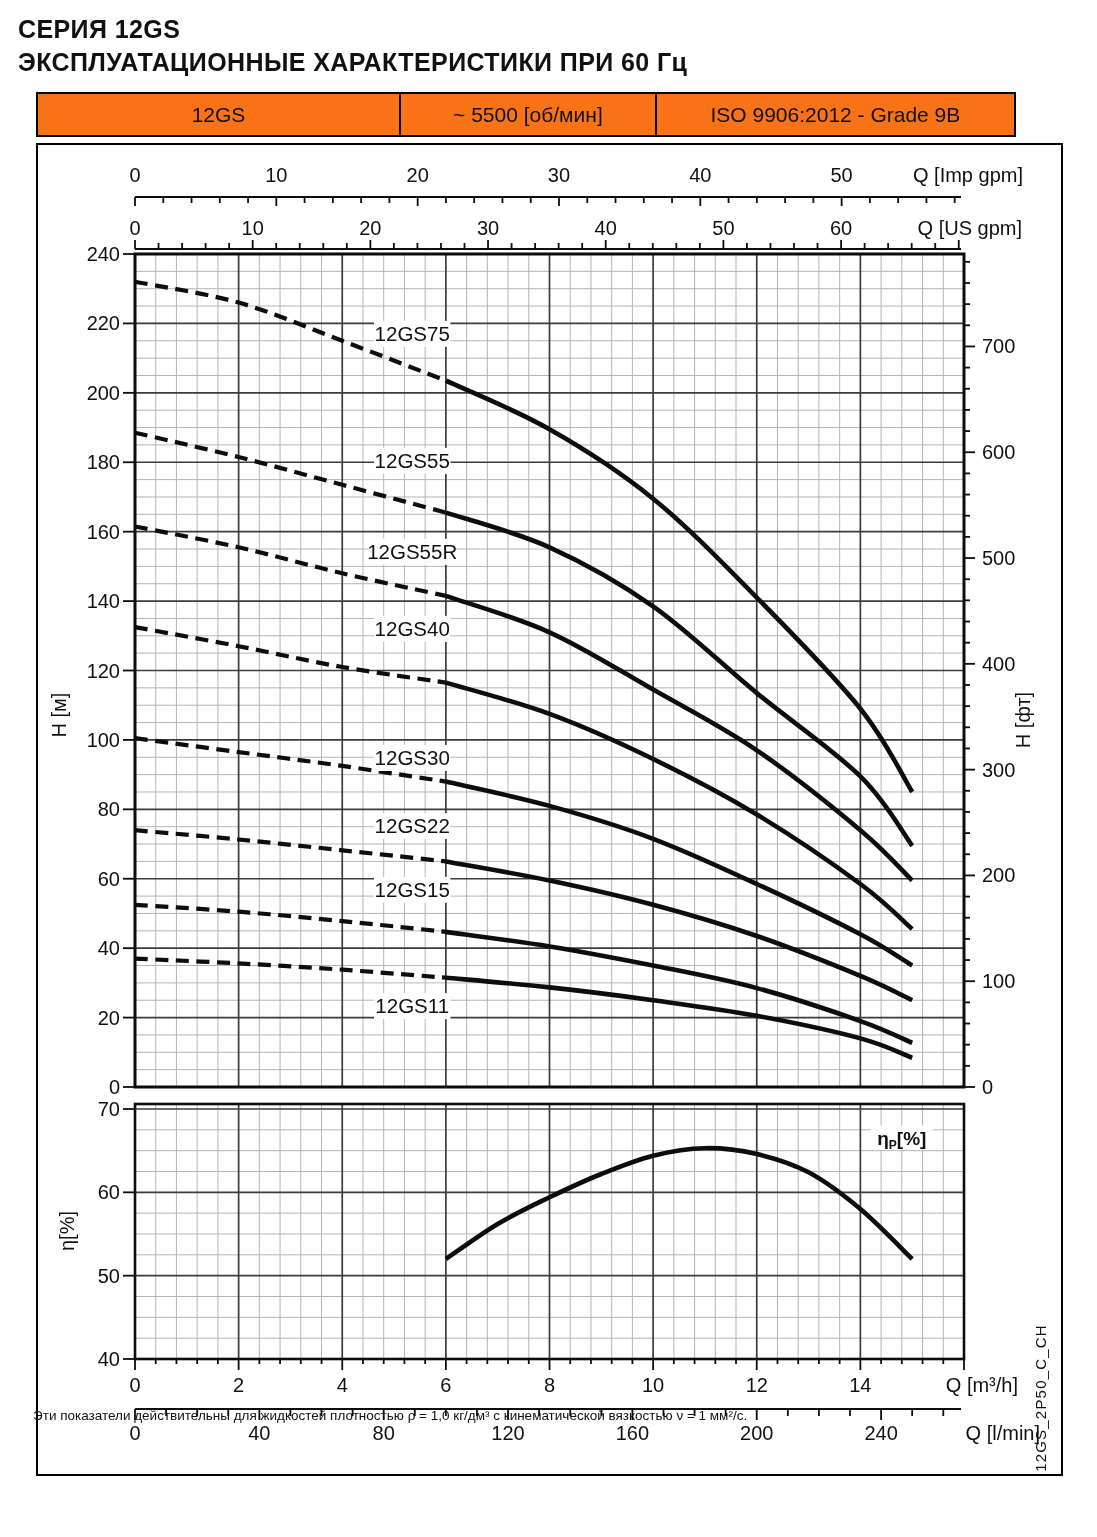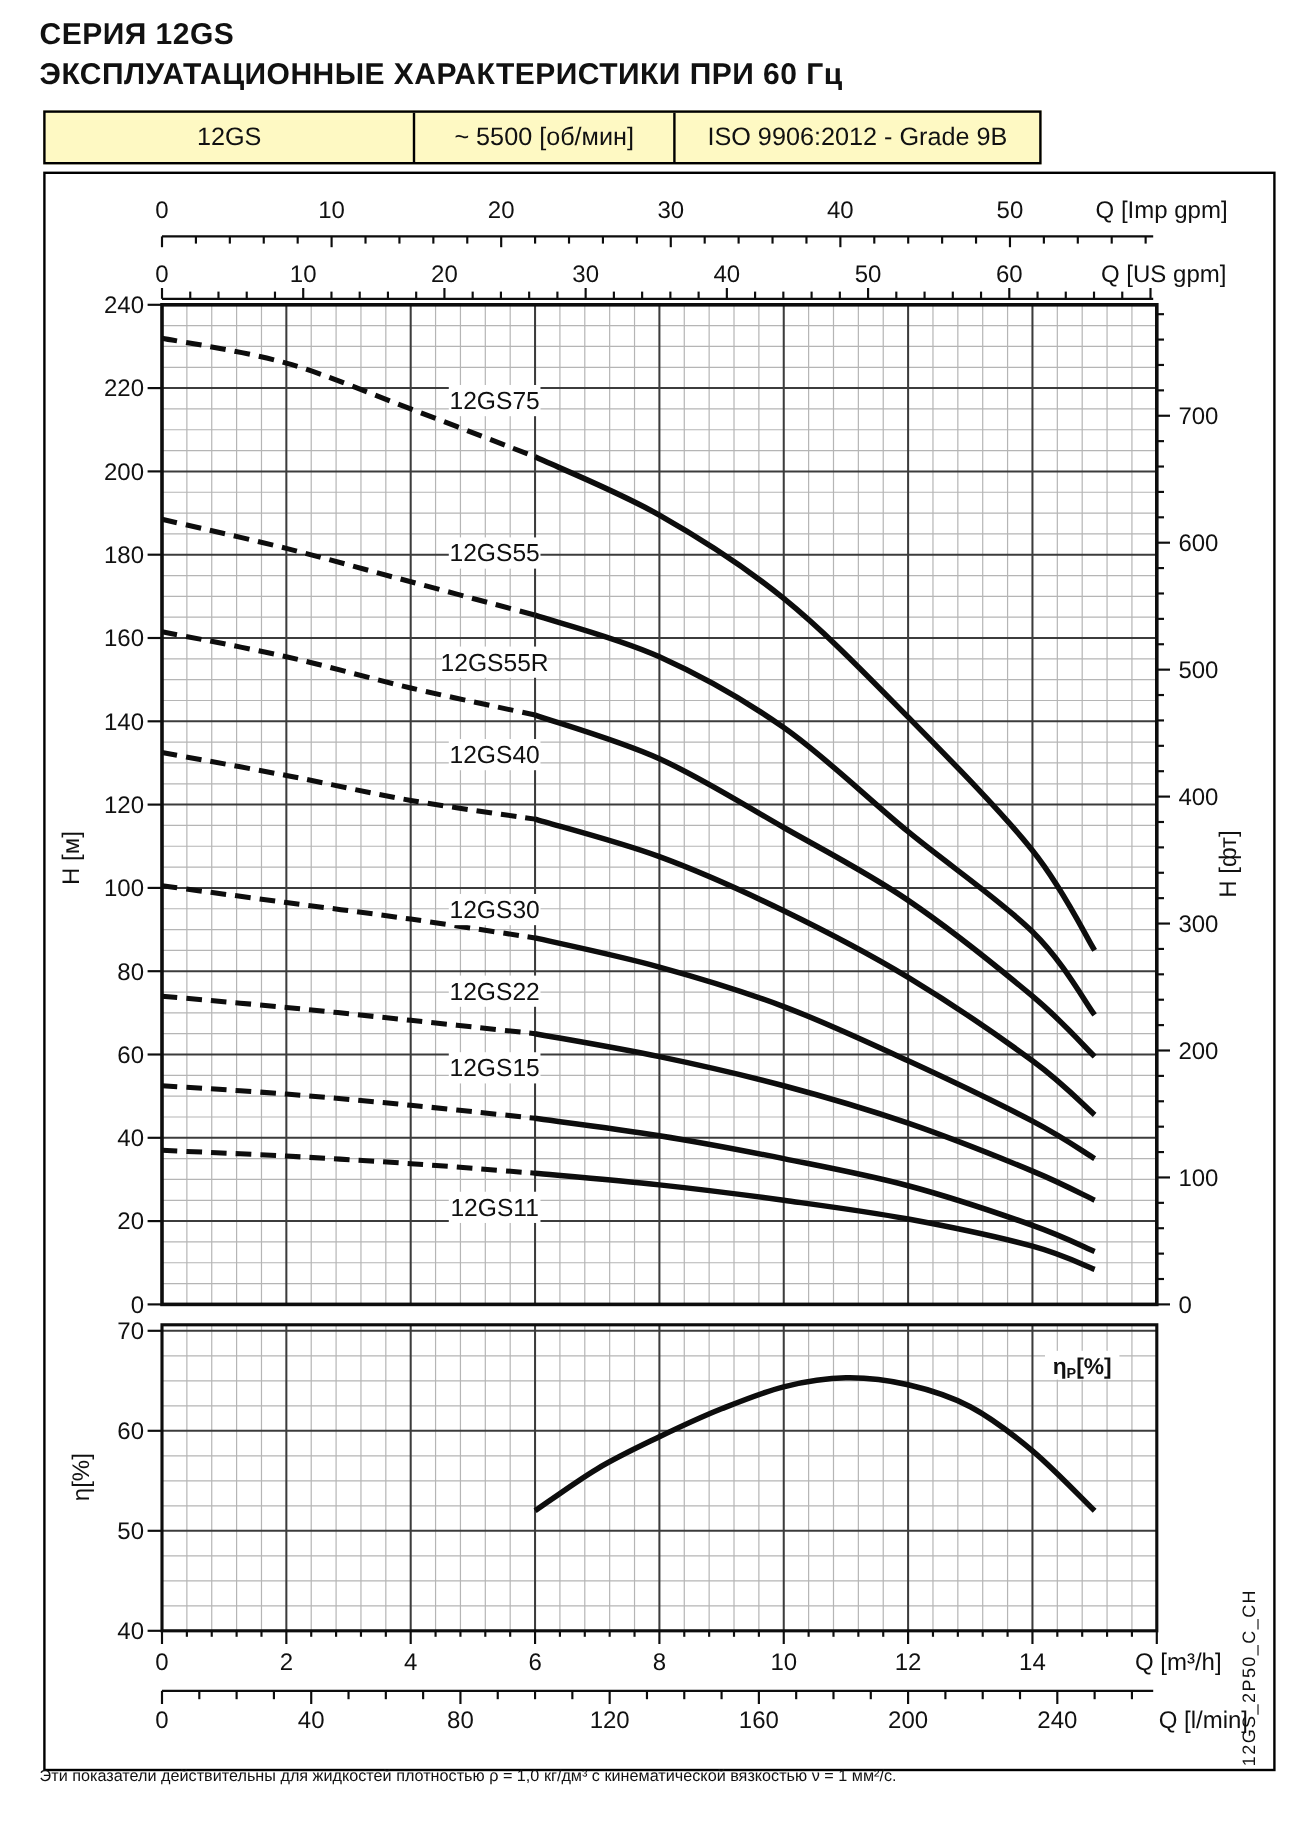--- a/index.html
+++ b/index.html
@@ -1,24 +1,24 @@
 <!DOCTYPE html>
 <html><head>
 <meta charset="utf-8">
 <style>
   html,body{margin:0;padding:0;background:#fff}
   body{width:1097px;height:1537px;position:relative;font-family:"Liberation Sans",sans-serif;color:#111}
-  .title-block{position:absolute;left:33px;top:13px;font-size:25px;font-weight:bold;letter-spacing:.4px;line-height:33px;white-space:nowrap}
-  .header-table{position:absolute;left:36px;top:92px;width:832px;height:45px;display:flex;border:2px solid #000;box-sizing:border-box;background:#fef9c3}
+  .title-block{position:absolute;left:18px;top:13px;font-size:25px;font-weight:bold;letter-spacing:.4px;line-height:33px;white-space:nowrap}
+  .header-table{position:absolute;left:36px;top:92px;width:980px;height:45px;display:flex;border:2px solid #000;box-sizing:border-box;background:#f97316}
   .header-cell{display:flex;align-items:center;justify-content:center;font-size:21px;box-sizing:border-box;white-space:nowrap}
   .hc1{width:37.2%;border-right:2px solid #000}
   .hc2{width:26.2%;border-right:2px solid #000}
   .hc3{flex:1}
   .outer-box{position:absolute;left:36px;top:143px;width:1027px;height:1333px;border:2px solid #000;box-sizing:border-box}
-  .footnote{position:absolute;left:33px;top:1472px;font-size:13.5px;white-space:nowrap}
+  .footnote{position:absolute;left:33px;top:1408px;font-size:13.5px;white-space:nowrap}
   #chart{position:absolute;left:0;top:0}
   svg text{fill:#111}
 </style>
 </head>
 <body>
 
 <div class="title-block">
   <div>СЕРИЯ 12GS</div>
   <div>ЭКСПЛУАТАЦИОННЫЕ ХАРАКТЕРИСТИКИ ПРИ 60 Гц</div>
 </div>

